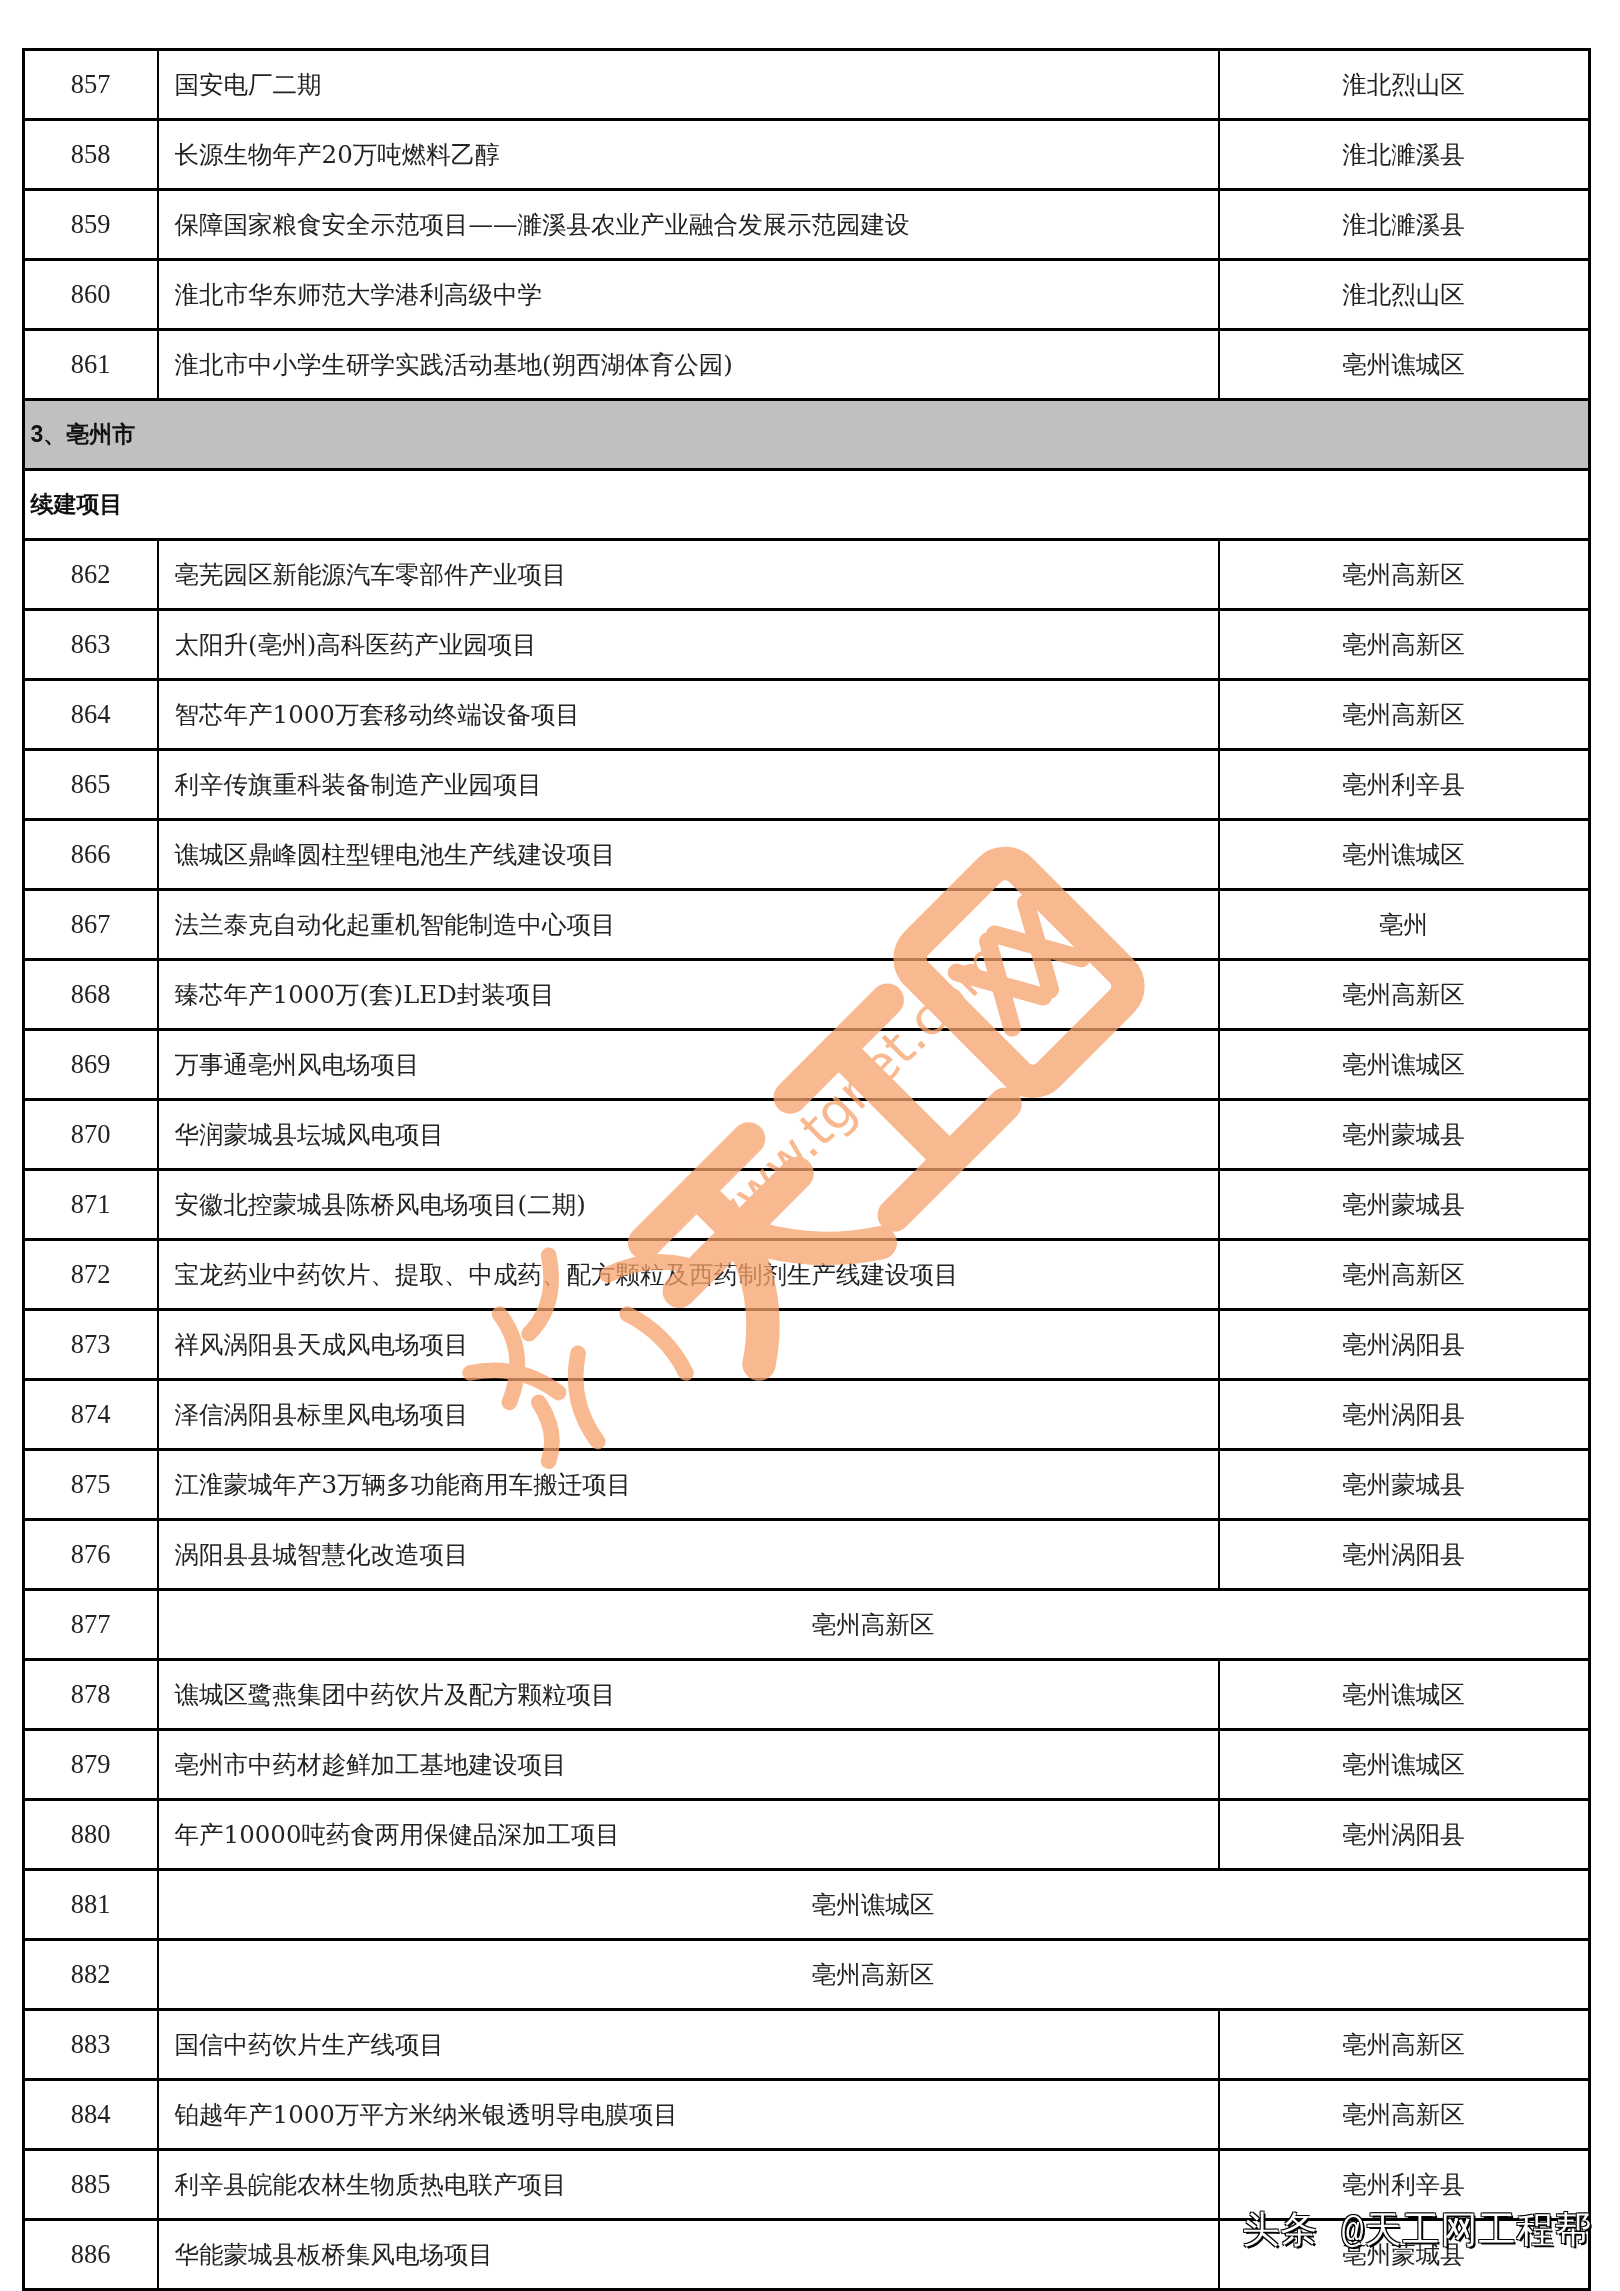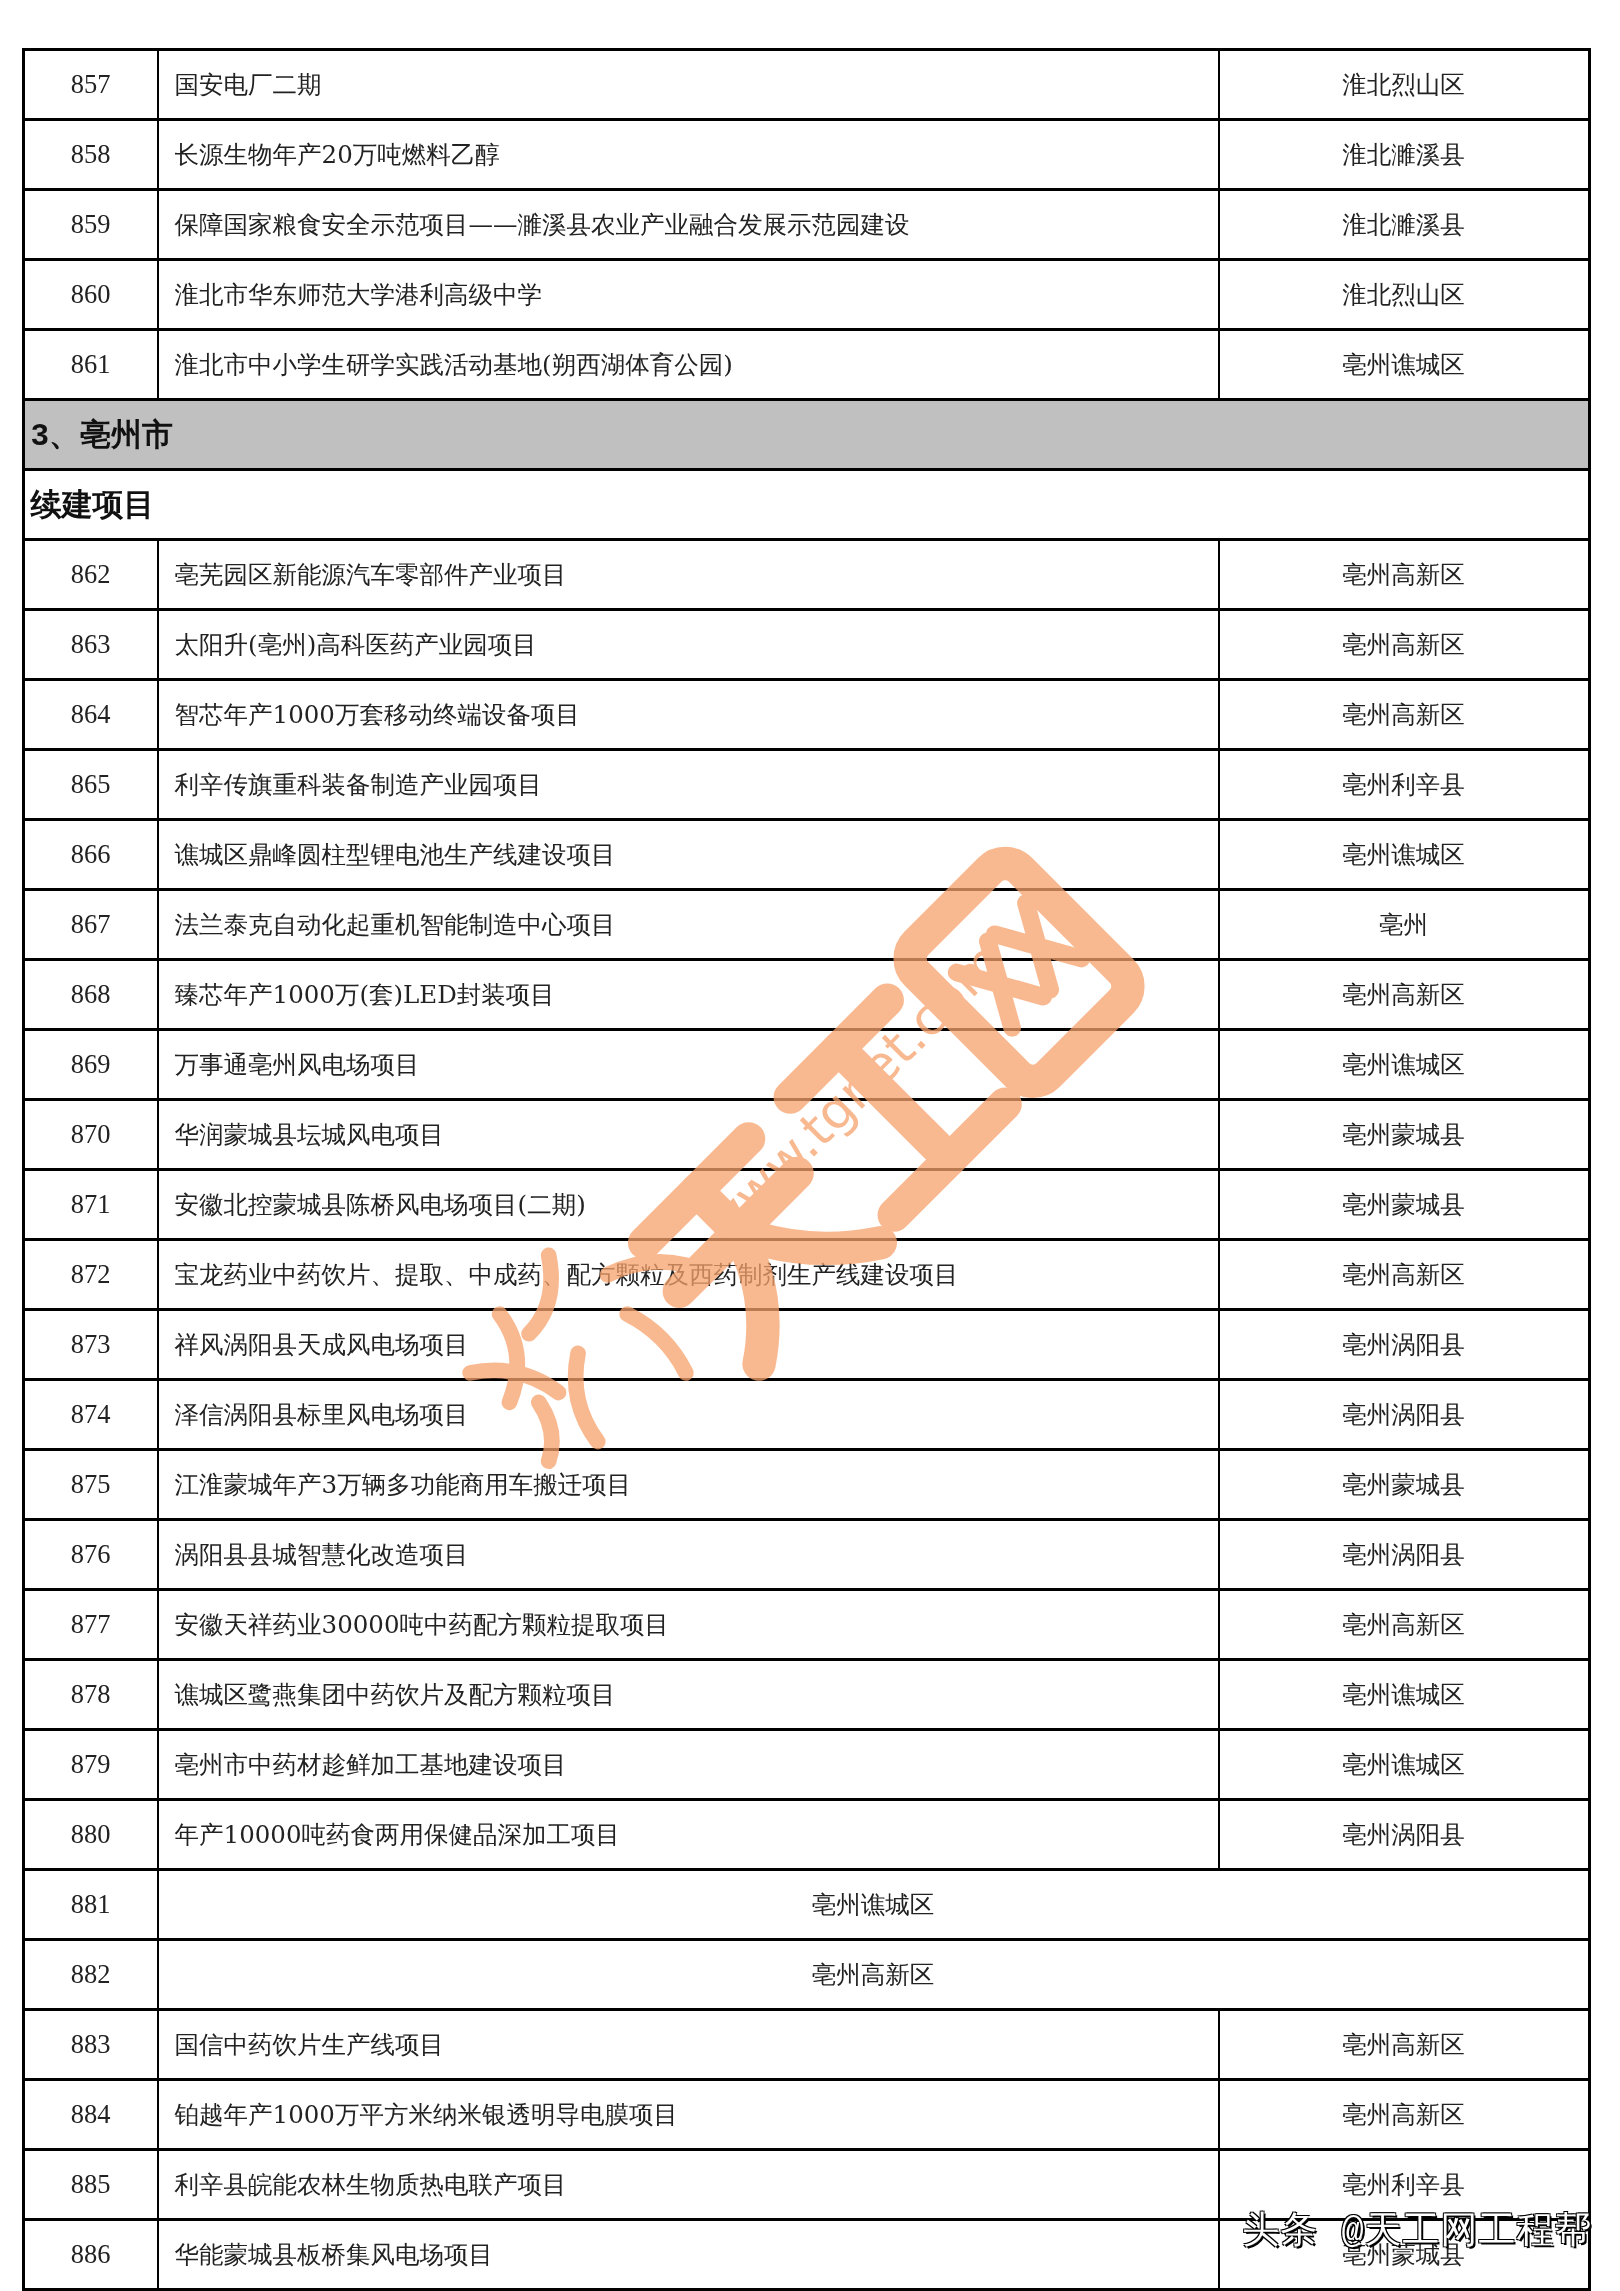--- a/index.html
+++ b/index.html
@@ -6,21 +6,21 @@
   body { width: 1620px; height: 2292px; position: relative; overflow: hidden;
          font-family: "DejaVu Serif", "Liberation Serif", serif; color: #222; }
   .table { position: absolute; left: 21.6px; top: 48px; width: 1569px;
            border-top: 3.9px solid #000; border-left: 3.9px solid #000; border-right: 3.9px solid #000; box-sizing: border-box; }
   .row { display: flex; height: 70px; border-bottom: 3.9px solid #000; box-sizing: border-box; }
   .cell { box-sizing: border-box; display: flex; align-items: center; font-size: 24.5px; }
   .c-no { width: 134px; justify-content: center; border-right: 2.9px solid #000; font-family: "Liberation Serif", serif; font-size: 26.5px; }
   .c-name { width: 1061px; padding-left: 16px; border-right: 2.9px solid #000; }
   .c-loc { flex: 1; justify-content: center; }
   .row.group { background: #c0c0c0; }
-  .row.group .cell, .row.section .cell { width: 100%; padding-left: 5.9px; font-family: Liberation Mono, monospace; font-weight: bold; font-size: 31px; color: #111; }
+  .row.group .cell, .row.section .cell { width: 100%; padding-left: 5.9px; font-family: Liberation Sans, sans-serif; font-weight: bold; font-size: 23px; color: #111; }
   .wm { position: absolute; pointer-events: none; }
   .wm-logo { left: 431px; top: 765px; width: 804px; height: 706px; opacity: 0.75; }
   .wm-bottom { right: 27.4px; top: 2205px; font-family: Liberation Mono, monospace; font-size: 37px; color: #fff;
                text-shadow: 2px 2px 0 #000, -1px -1px 0 #000, 1px -1px 0 #000, -1px 1px 0 #000; letter-spacing: 1px; }
 </style>
 </head>
 <body>
 
 <div class="table">
   <div id="rows-before">
@@ -127,21 +127,20 @@
     <div class="cell c-name">江淮蒙城年产3万辆多功能商用车搬迁项目</div>
     <div class="cell c-loc">亳州蒙城县</div>
   </div>
       <div class="row">
     <div class="cell c-no">876</div>
     <div class="cell c-name">涡阳县县城智慧化改造项目</div>
     <div class="cell c-loc">亳州涡阳县</div>
   </div>
       <div class="row">
     <div class="cell c-no">877</div>
-    <div class="cell c-name">安徽天祥药业30000吨中药配方颗粒提取项目</div>
     <div class="cell c-loc">亳州高新区</div>
   </div>
       <div class="row">
     <div class="cell c-no">878</div>
     <div class="cell c-name">谯城区鹭燕集团中药饮片及配方颗粒项目</div>
     <div class="cell c-loc">亳州谯城区</div>
   </div>
       <div class="row">
     <div class="cell c-no">879</div>
     <div class="cell c-name">亳州市中药材趁鲜加工基地建设项目</div>

